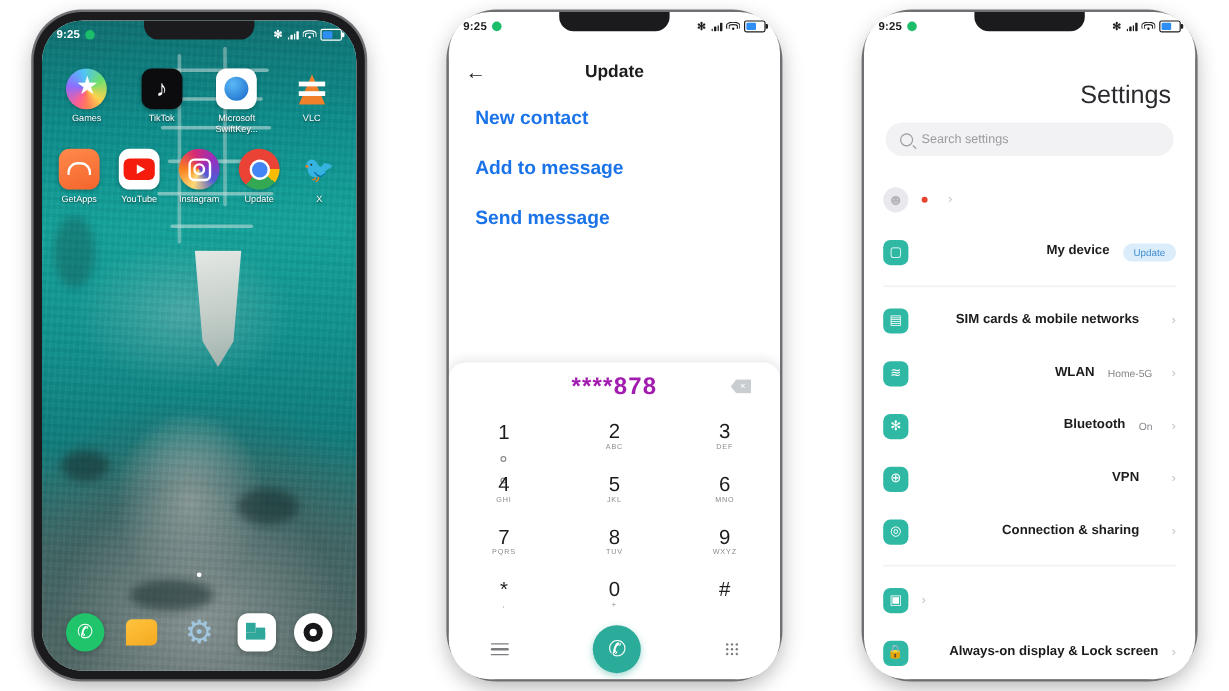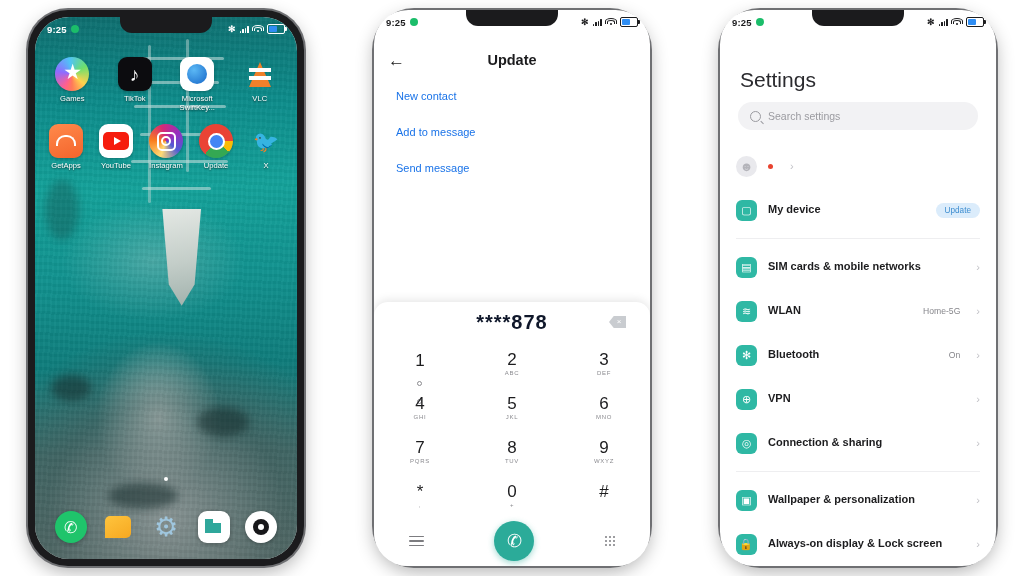--- a/index.html
+++ b/index.html
@@ -133,26 +133,26 @@
   .dk-cam::after{content:"";width:16px;height:16px;border-radius:50%;background:#17171a;position:absolute;}
   .dk-cam i{width:6px;height:6px;border-radius:50%;background:#fff;position:absolute;z-index:2;}
 
   
   .dial-screen{position:absolute;inset:0;background:#fff;}
   .dial-top{position:absolute;top:24px;left:0;right:0;bottom:0;}
   .dial-head{display:flex;align-items:center;padding:10px 14px 0;position:relative;height:32px;}
   .back-arrow{font-size:17px;color:#222;line-height:1;}
   .dial-title{position:absolute;left:0;right:0;text-align:center;font-size:14.5px;font-weight:bold;color:#1c1c1e;pointer-events:none;}
   .dial-links{padding:14px 22px 0;}
-  .dial-links a{display:block;font-size:11px;font-weight:normal;color:#1a73e8;text-decoration:none;margin-bottom:24px;}
+  .dial-links a{display:block;font-size:16px;font-weight:bold;color:#1a73e8;text-decoration:none;margin-bottom:24px;}
 
   .keypad-panel{position:absolute;left:0;right:0;bottom:0;top:268px;background:#fff;border-radius:14px 14px 0 0;
     box-shadow:0 -2px 10px rgba(0,0,0,.10);}
   .num-line{display:flex;align-items:center;justify-content:center;height:40px;position:relative;}
-  .num-val{font-size:20px;font-weight:bold;color:#0f172a;letter-spacing:1px;}
+  .num-val{font-size:20px;font-weight:bold;color:#a21caf;letter-spacing:1px;}
   .backspace{position:absolute;right:24px;width:17px;height:12px;background:#c9ccd0;
     clip-path:polygon(28% 0,100% 0,100% 100%,28% 100%,0 50%);
     display:flex;align-items:center;justify-content:center;}
   .backspace span{font-size:8px;color:#fff;line-height:1;margin-left:3px;}
 
   .keys{display:grid;grid-template-columns:repeat(3,1fr);}
   .key{height:44px;display:flex;flex-direction:column;align-items:center;justify-content:center;gap:0;}
   .key b{font-size:17px;font-weight:normal;color:#1c1c1e;line-height:1;}
   .key small{font-size:6px;color:#8b8b90;letter-spacing:.7px;margin-top:2px;height:7px;}
   .key .vm{display:inline-block;width:7px;height:3.5px;margin-top:3px;}
@@ -161,21 +161,21 @@
   .dial-bottom{display:flex;align-items:center;justify-content:space-around;height:46px;position:relative;}
   .ham{width:15px;}
   .ham i{display:block;height:1.4px;background:#7c7c80;margin:3px 0;border-radius:1px;}
   .callbtn{width:40px;height:40px;border-radius:50%;background:#2bab99;display:flex;align-items:center;justify-content:center;
     color:#fff;font-size:18px;box-shadow:0 2px 6px rgba(43,171,153,.45);}
   .grid9{display:grid;grid-template-columns:repeat(3,2.2px);gap:1.8px;}
   .grid9 i{width:2.2px;height:2.2px;background:#7c7c80;border-radius:50%;}
 
   
   .set-screen{position:absolute;inset:0;background:#fff;overflow:hidden;}
-  .set-body{position:absolute;top:24px;left:0;right:0;bottom:0;}
+  .set-body{position:absolute;top:24px;left:0;right:0;bottom:0;text-align:right;}
   .set-title{font-size:21px;color:#2a2a2e;padding:34px 20px 10px;font-weight:normal;}
   .search{margin:0 18px 14px;height:28px;border-radius:14px;background:#f2f2f4;display:flex;align-items:center;gap:7px;padding:0 12px;}
   .search .mg{width:9px;height:9px;border:1.3px solid #9b9ba0;border-radius:50%;position:relative;flex:none;}
   .search .mg::after{content:"";position:absolute;right:-3.5px;bottom:-2.5px;width:4px;height:1.3px;background:#9b9ba0;transform:rotate(45deg);}
   .search span{font-size:10.5px;color:#9b9ba0;}
 
   .set-row{display:flex;align-items:center;gap:11px;padding:7px 16px;min-height:30px;}
   .set-ico{width:21px;height:21px;border-radius:6px;background:#2fb8a4;flex:none;
     display:flex;align-items:center;justify-content:center;color:#fff;font-size:11px;line-height:1;}
   .set-ico.avatar{background:#e9e9ed;border-radius:50%;color:#b4b4ba;font-size:13px;}
@@ -536,23 +536,20 @@
             <b>Connection &amp; sharing</b>
           </div>
           <span class="set-val"></span>
           <span class="chev">›</span>
         </div>
 
         <div class="divider"></div>
 
         <div class="set-row">
           <div class="set-ico">▣</div>
-          <div class="set-tx">
-            <b>Wallpaper &amp; personalization</b>
-          </div>
           <span class="chev">›</span>
         </div>
 
         <div class="set-row">
           <div class="set-ico">🔒</div>
           <div class="set-tx">
             <b>Always-on display &amp; Lock screen</b>
           </div>
           <span class="chev">›</span>
         </div>

